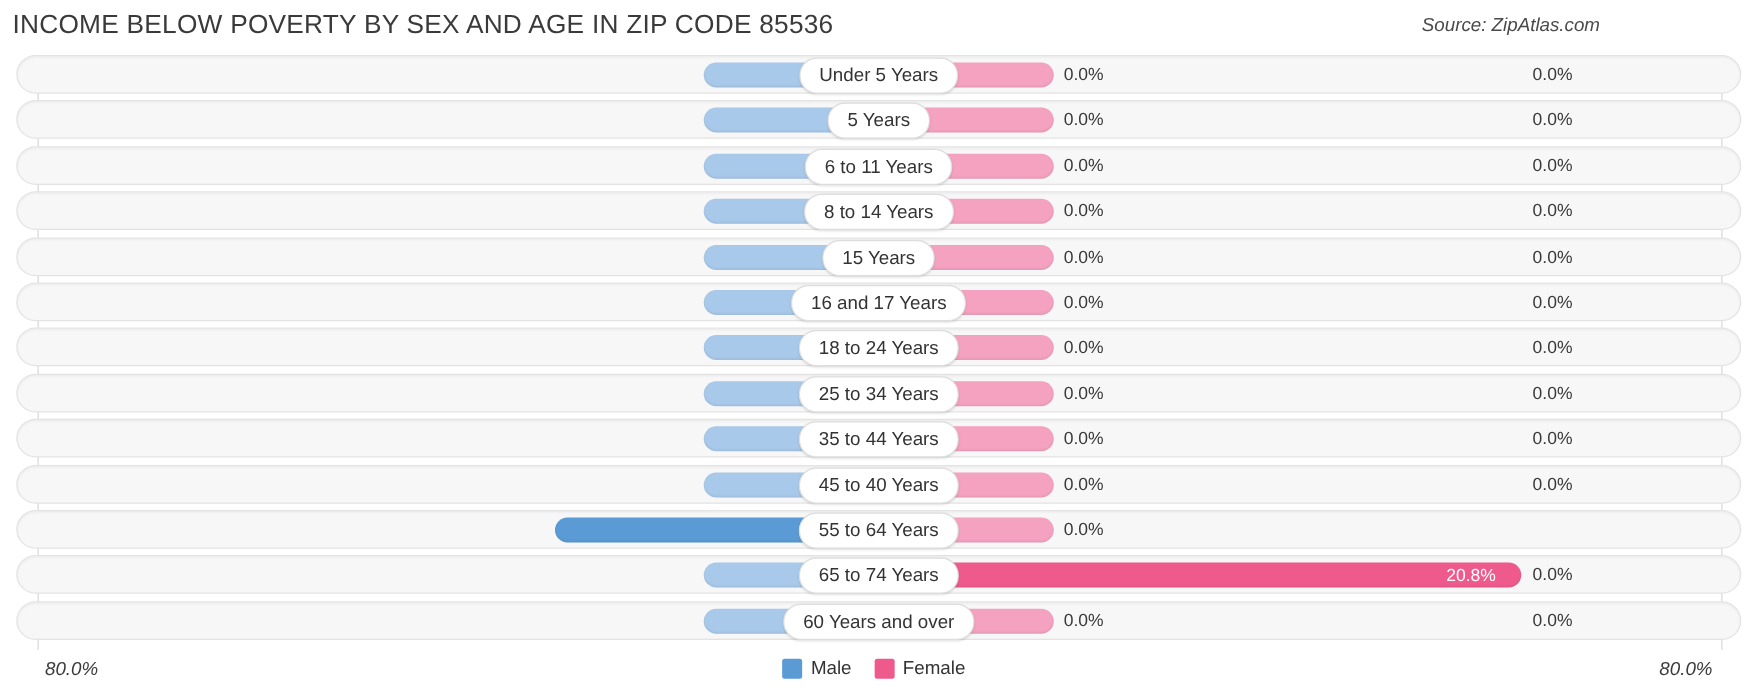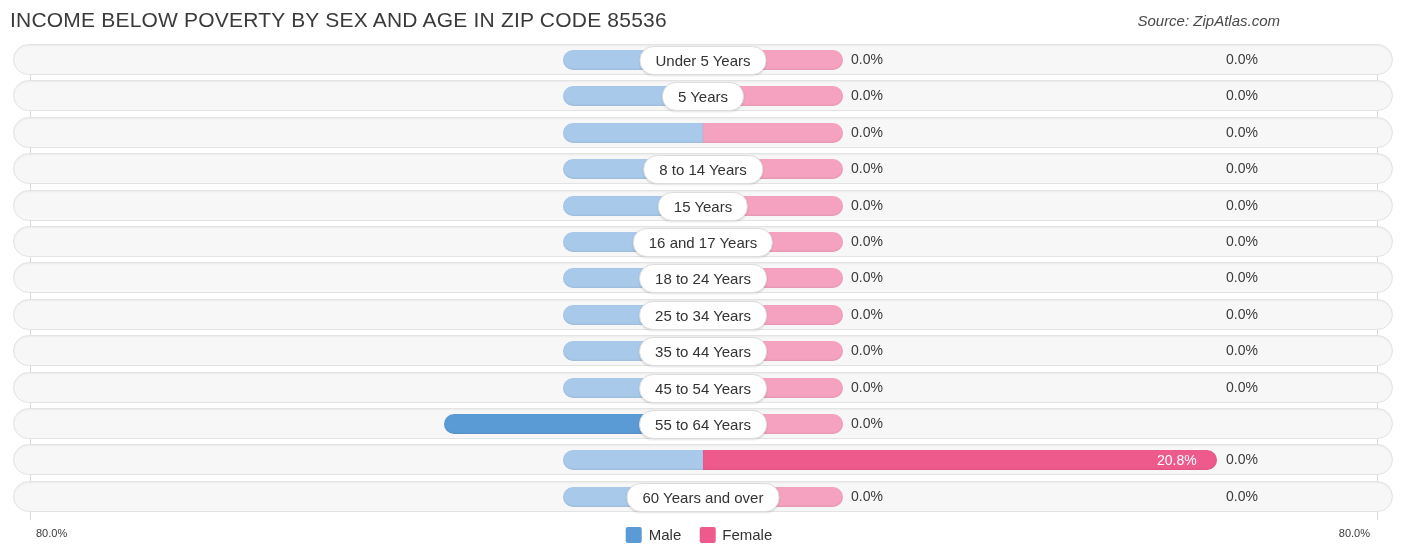--- a/index.html
+++ b/index.html
@@ -153,23 +153,24 @@
   .footer {
     position: absolute;
     left: 0;
     top: 514px;
     width: 1406px;
     height: 44px;
   }
   .axis-label {
     position: absolute;
     top: 13px;
-    font-size: 11px;
+    font-size: 15px;
     color: #3a3a3a;
     white-space: nowrap;
+    font-style: italic;
   }
   .axis-label.left  { left: 36px; }
   .axis-label.right { right: 36px; }
 
   .legend {
     position: absolute;
     left: 50%;
     transform: translateX(-50%);
     top: 12px;
     display: flex;
@@ -221,20 +222,21 @@
         <div class="val male-val" style="right: 148px;">0.0%</div>
         <div class="val female-val" style="left: 851px;">0.0%</div>
         <div class="cat-pill">5 Years</div>
       </div>
       <div class="row">
         <div class="track"></div>
         <div class="bar male" style="width: 140px;"></div>
         <div class="bar female" style="width: 140px;"></div>
         <div class="val male-val" style="right: 148px;">0.0%</div>
         <div class="val female-val" style="left: 851px;">0.0%</div>
+        <div class="cat-pill">6 to 11 Years</div>
       </div>
       <div class="row">
         <div class="track"></div>
         <div class="bar male" style="width: 140px;"></div>
         <div class="bar female" style="width: 140px;"></div>
         <div class="val male-val" style="right: 148px;">0.0%</div>
         <div class="val female-val" style="left: 851px;">0.0%</div>
         <div class="cat-pill">8 to 14 Years</div>
       </div>
       <div class="row">
@@ -276,36 +278,37 @@
         <div class="val male-val" style="right: 148px;">0.0%</div>
         <div class="val female-val" style="left: 851px;">0.0%</div>
         <div class="cat-pill">35 to 44 Years</div>
       </div>
       <div class="row">
         <div class="track"></div>
         <div class="bar male" style="width: 140px;"></div>
         <div class="bar female" style="width: 140px;"></div>
         <div class="val male-val" style="right: 148px;">0.0%</div>
         <div class="val female-val" style="left: 851px;">0.0%</div>
-        <div class="cat-pill">45 to 54 Years</div>
+        <div class="cat-pill">45 to 40 Years</div>
       </div>
       <div class="row">
         <div class="track"></div>
         <div class="bar male filled" style="width: 259.105px;"></div>
         <div class="bar female" style="width: 140px;"></div>
         <div class="val male-val" style="right: 267.105px; margin-top: 44px;">30.8%</div>
         <div class="val female-val" style="left: 851px;">0.0%</div>
         <div class="cat-pill">55 to 64 Years</div>
       </div>
       <div class="row">
         <div class="track"></div>
         <div class="bar male" style="width: 140px;"></div>
         <div class="bar female filled" style="width: 514.004px;"></div>
         <div class="val male-val" style="right: 148px;">0.0%</div>
         <div class="val-inside" style="left: 1157px;">20.8%</div>
+        <div class="cat-pill">65 to 74 Years</div>
       </div>
       <div class="row">
         <div class="track"></div>
         <div class="bar male" style="width: 140px;"></div>
         <div class="bar female" style="width: 140px;"></div>
         <div class="val male-val" style="right: 148px;">0.0%</div>
         <div class="val female-val" style="left: 851px;">0.0%</div>
         <div class="cat-pill">60 Years and over</div>
       </div>
     </div>

